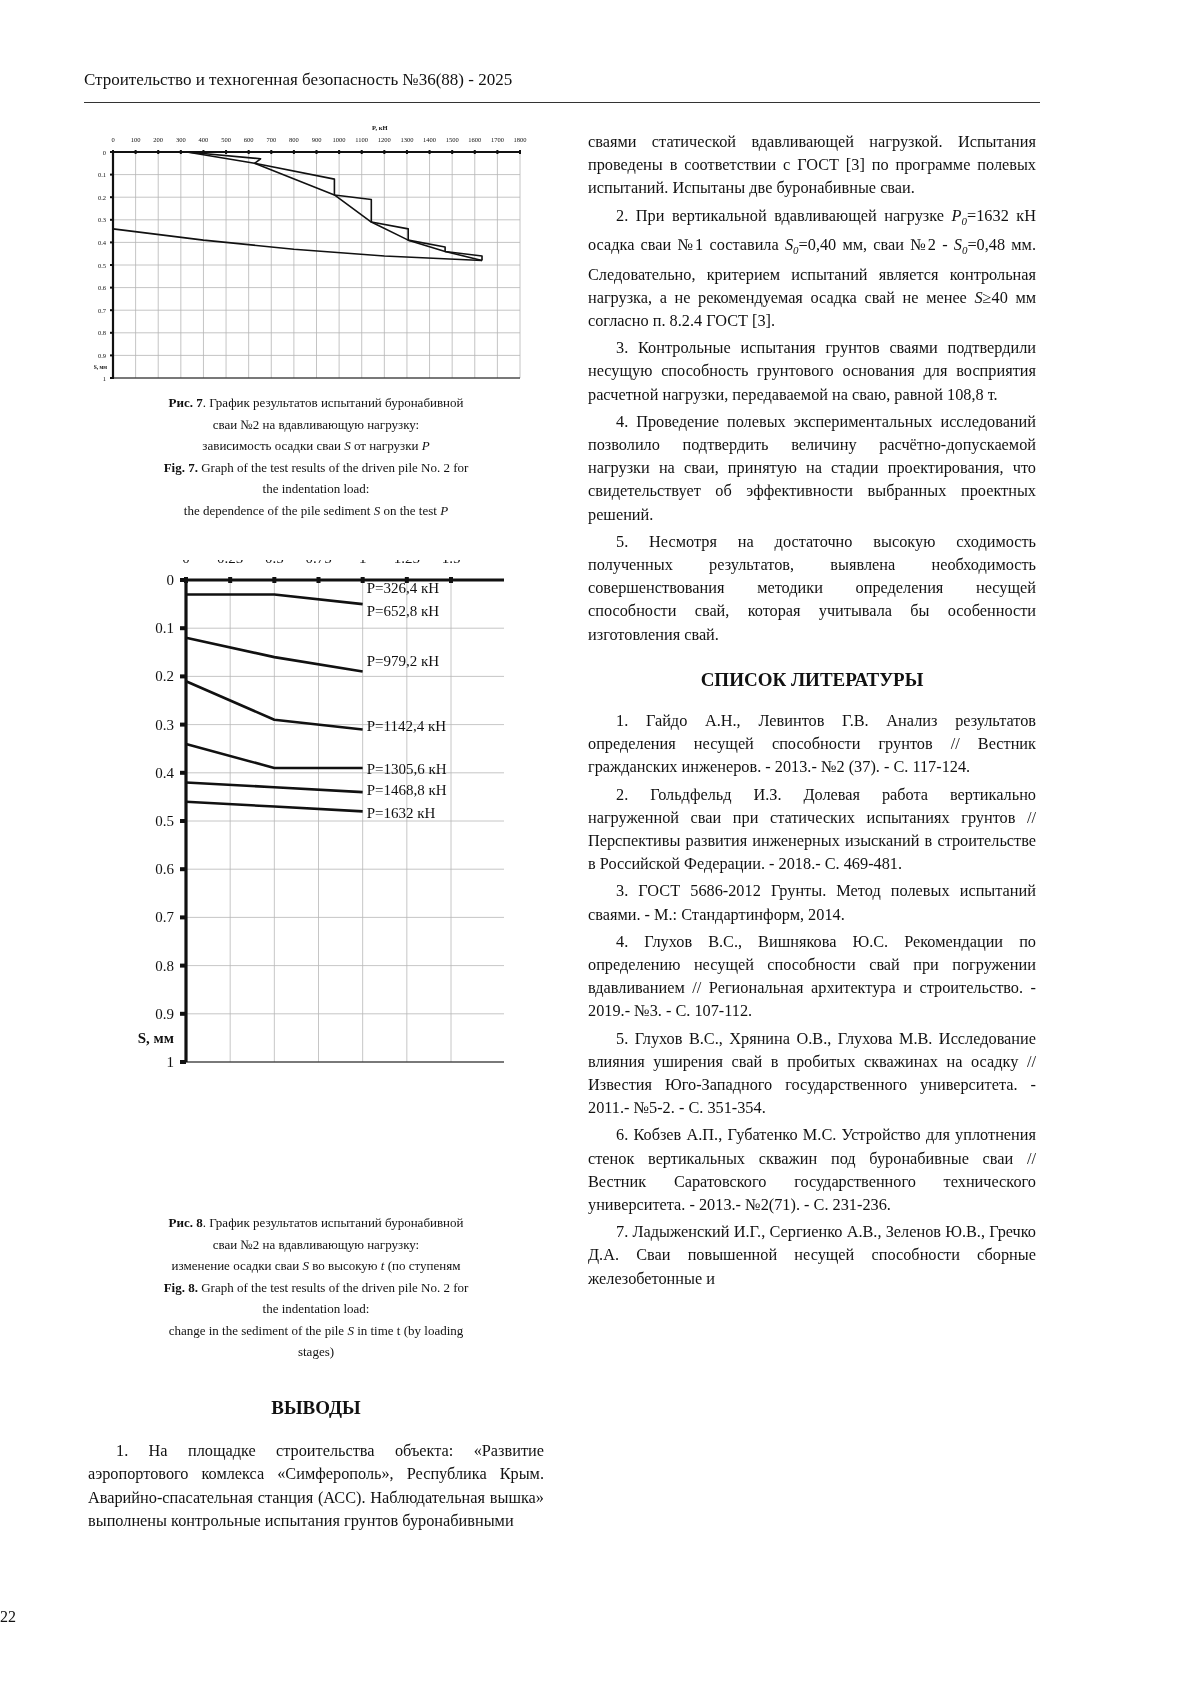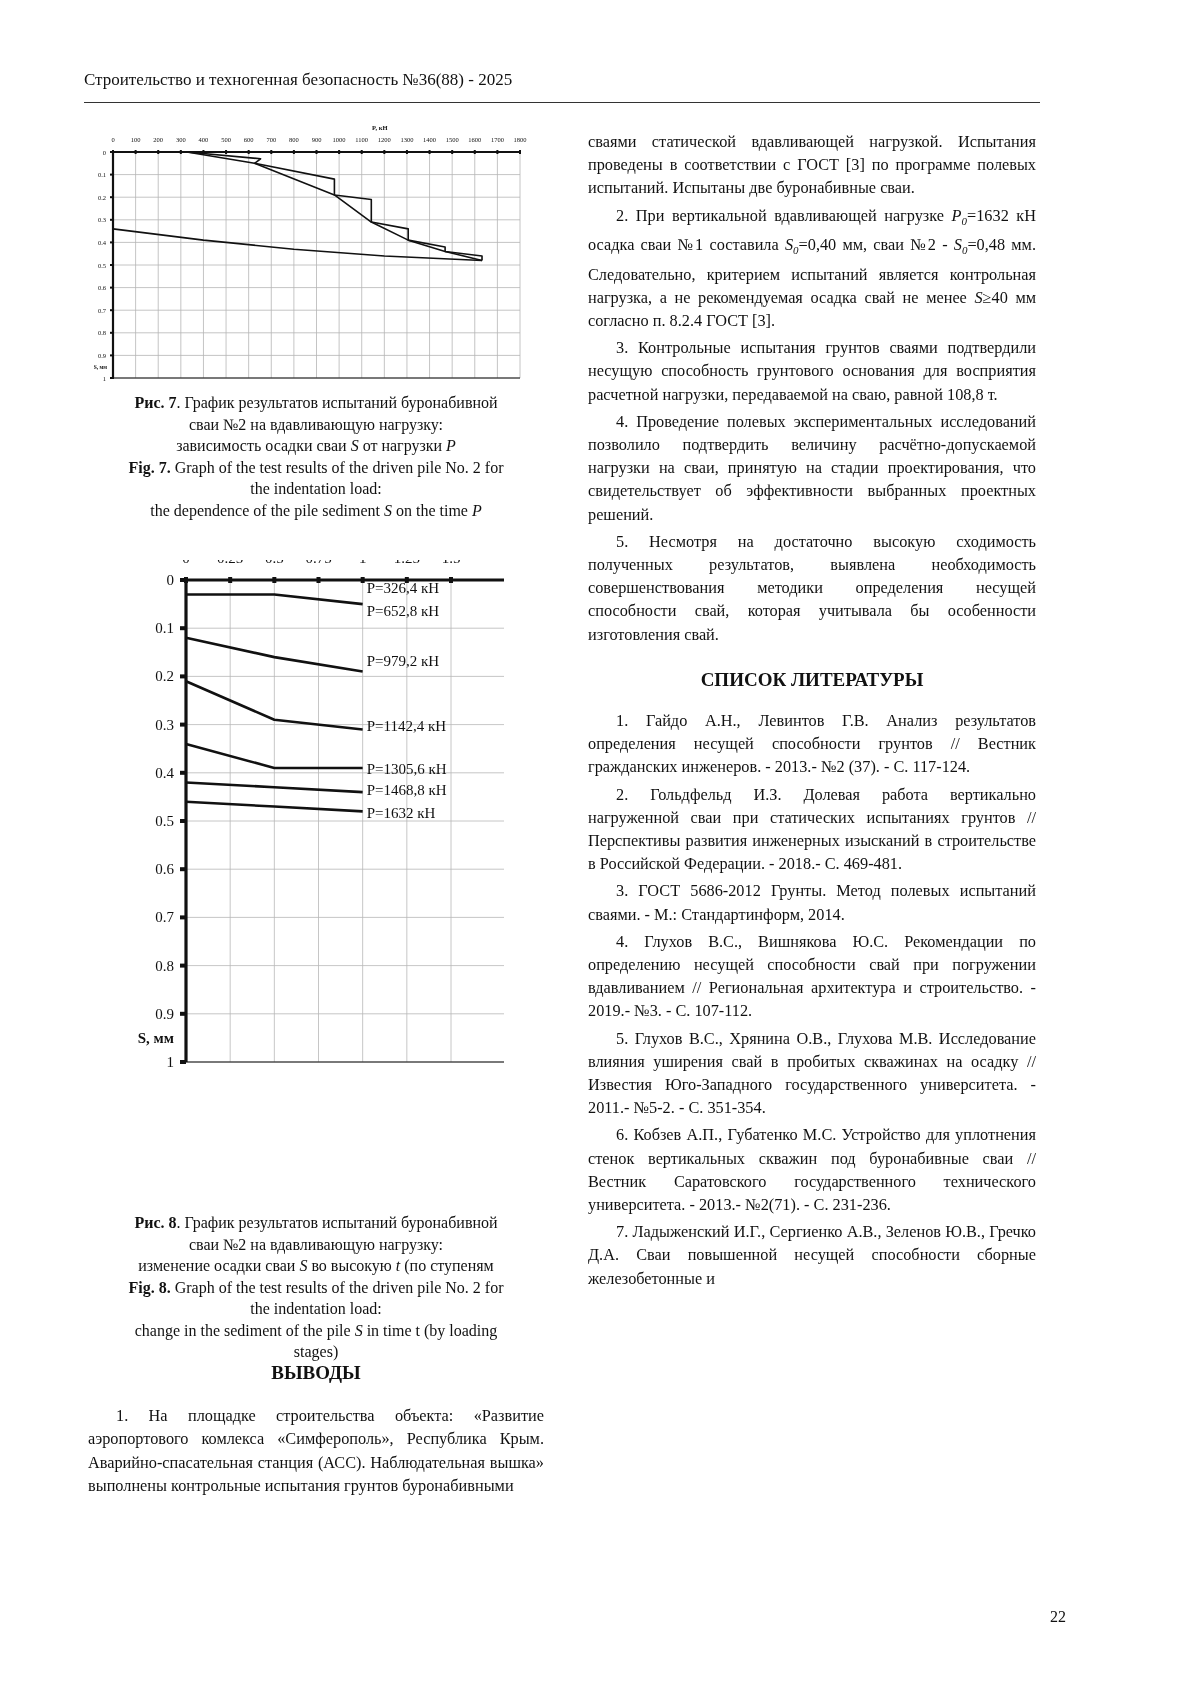--- a/index.html
+++ b/index.html
@@ -4,25 +4,25 @@
 <style>
   html, body { margin:0; padding:0; background:#ffffff; }
   body { width:1200px; height:1697px; position:relative; font-family:"Liberation Serif", serif; color:#111; overflow:hidden; }
   .header { position:absolute; left:84px; top:70px; width:956px; text-align:left; font-size:17px; }
   .header-rule { position:absolute; left:84px; top:102px; width:956px; height:0; border-top:1.5px solid #333; }
   .col { position:absolute; font-size:16.3px; line-height:23.2px; text-align:justify; }
   .col-left { left:84px; width:464px; }
   .col-right { left:584px; width:456px; top:126px; }
   .para { margin:4px; text-indent:28px; }
   .para.noindent { text-indent:0; }
-  .caption { position:absolute; left:84px; width:464px; text-align:center; font-size:16px; line-height:21.5px; }
+  .caption { position:absolute; left:84px; width:464px; text-align:center; font-size:13px; line-height:21.5px; }
   .caption b { font-weight:bold; }
   .section-title { text-align:center; font-weight:bold; font-size:19px; margin:0; }
   .chart svg text { font-family:"Liberation Serif", serif; fill:#111; }
-  .page-num { position:absolute; left:0; width:1066px; top:1608px; text-align:right; font-size:16px; }
+  .page-num { position:absolute; left:0; width:1066px; top:1608px; text-align:left; font-size:16px; }
   i { font-style:italic; }
   sub { font-size:11px; font-style:italic; }
 </style>
 </head>
 <body>
 
 <div class="header">Строительство и техногенная безопасность №36(88) - 2025</div>
 <div class="header-rule"></div>
 
 <div class="chart" style="position:absolute; left:80px; top:118px; width:460px; height:270px;">
@@ -129,21 +129,21 @@
       <polyline points="402.0133333333333,142.48 304.3333333333333,137.96 213.88888888888889,131.18 123.44444444444444,122.14 33,110.84" fill="none" stroke="#111" stroke-width="1.6" stroke-linejoin="round"></polyline>
     </svg>
 </div>
 
 <div class="caption" style="top:392px;">
   <div><b>Рис. 7</b><span>. График результатов испытаний буронабивной</span></div>
   <div>сваи №2 на вдавливающую нагрузку:</div>
   <div><span>зависимость осадки сваи </span><i>S</i><span> от нагрузки </span><i>P</i></div>
   <div><b>Fig. 7.</b><span> Graph of the test results of the driven pile No. 2 for</span></div>
   <div>the indentation load:</div>
-  <div><span>the dependence of the pile sediment </span><i>S</i><span> on the time </span><i>P</i></div>
+  <div><span>the dependence of the pile sediment </span><i>S</i><span> on the test </span><i>P</i></div>
 </div>
 
 <div class="chart" style="position:absolute; left:100px; top:560px; width:420px; height:520px;">
   <svg id="fig8svg" width="420" height="520" viewBox="0 0 420 520">
       <g>
         <line x1="86" x2="86" y1="20" y2="502" stroke="#b8b8b8" stroke-width="0.8"></line>
         <line x1="130.16666666666666" x2="130.16666666666666" y1="20" y2="502" stroke="#b8b8b8" stroke-width="0.8"></line>
         <line x1="174.33333333333331" x2="174.33333333333331" y1="20" y2="502" stroke="#b8b8b8" stroke-width="0.8"></line>
         <line x1="218.5" x2="218.5" y1="20" y2="502" stroke="#b8b8b8" stroke-width="0.8"></line>
         <line x1="262.66666666666663" x2="262.66666666666663" y1="20" y2="502" stroke="#b8b8b8" stroke-width="0.8"></line>
@@ -221,21 +221,21 @@
 <div class="caption" style="top:1212px;text-align:center;">
   <div><b>Рис. 8</b><span>. График результатов испытаний буронабивной</span></div>
   <div>сваи №2 на вдавливающую нагрузку:</div>
   <div><span>изменение осадки сваи </span><i>S</i><span> во высокую </span><i>t</i><span> (по ступеням</span></div>
   <div><b>Fig. 8.</b><span> Graph of the test results of the driven pile No. 2 for</span></div>
   <div>the indentation load:</div>
   <div><span>change in the sediment of the pile </span><i>S</i><span> in time t (by loading</span></div>
   <div>stages)</div>
 </div>
 
-<div class="col col-left" style="top:1361px;">
+<div class="col col-left" style="top:1396px;">
   <p class="section-title" style="margin-bottom:20px;">ВЫВОДЫ</p>
   <p class="para">1. На площадке строительства объекта: «Развитие аэропортового комлекса «Симферополь», Республика Крым. Аварийно-спасательная станция (АСС). Наблюдательная вышка» выполнены контрольные испытания грунтов буронабивными</p>
 </div>
 
 <div class="col col-right">
   <p class="para noindent">сваями статической вдавливающей нагрузкой. Испытания проведены в соответствии с ГОСТ [3] по программе полевых испытаний. Испытаны две буронабивные сваи.</p>
   <p class="para"><span>2. При вертикальной вдавливающей нагрузке </span><i>P</i><sub>0</sub><span>=1632 кН осадка сваи №1 составила </span><i>S</i><sub>0</sub><span>=0,40 мм, сваи №2 - </span><i>S</i><sub>0</sub><span>=0,48 мм. Следовательно, критерием испытаний является контрольная нагрузка, а не рекомендуемая осадка свай не менее </span><i>S</i><span>≥40 мм согласно п. 8.2.4 ГОСТ [3].</span></p>
   <p class="para">3. Контрольные испытания грунтов сваями подтвердили несущую способность грунтового основания для восприятия расчетной нагрузки, передаваемой на сваю, равной 108,8 т.</p>
   <p class="para">4. Проведение полевых экспериментальных исследований позволило подтвердить величину расчётно-допускаемой нагрузки на сваи, принятую на стадии проектирования, что свидетельствует об эффективности выбранных проектных решений.</p>
   <p class="para">5. Несмотря на достаточно высокую сходимость полученных результатов, выявлена необходимость совершенствования методики определения несущей способности свай, которая учитывала бы особенности изготовления свай.</p>

